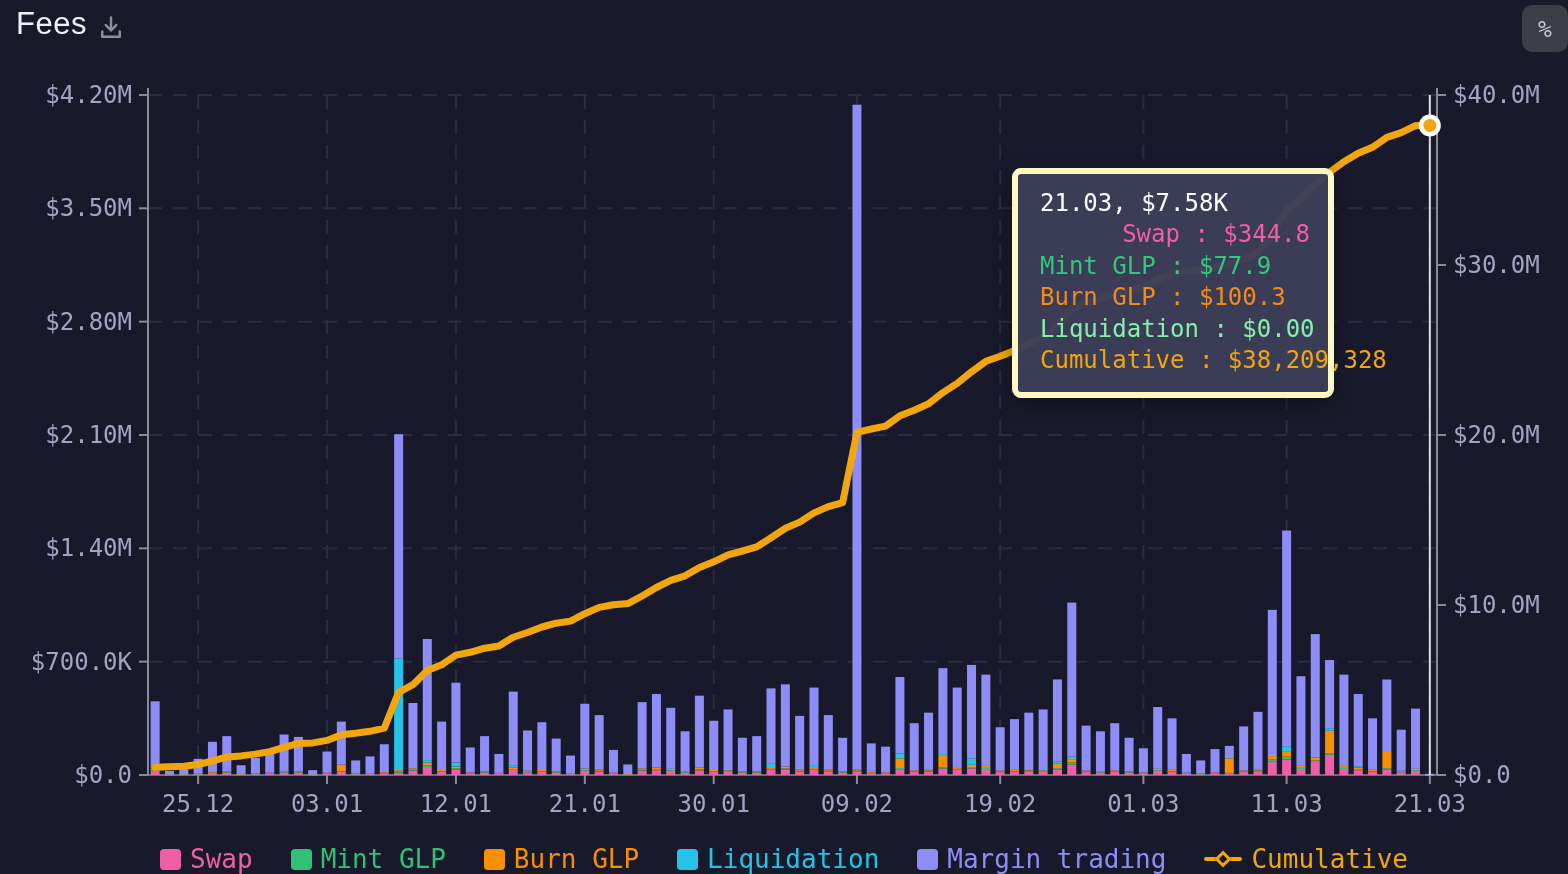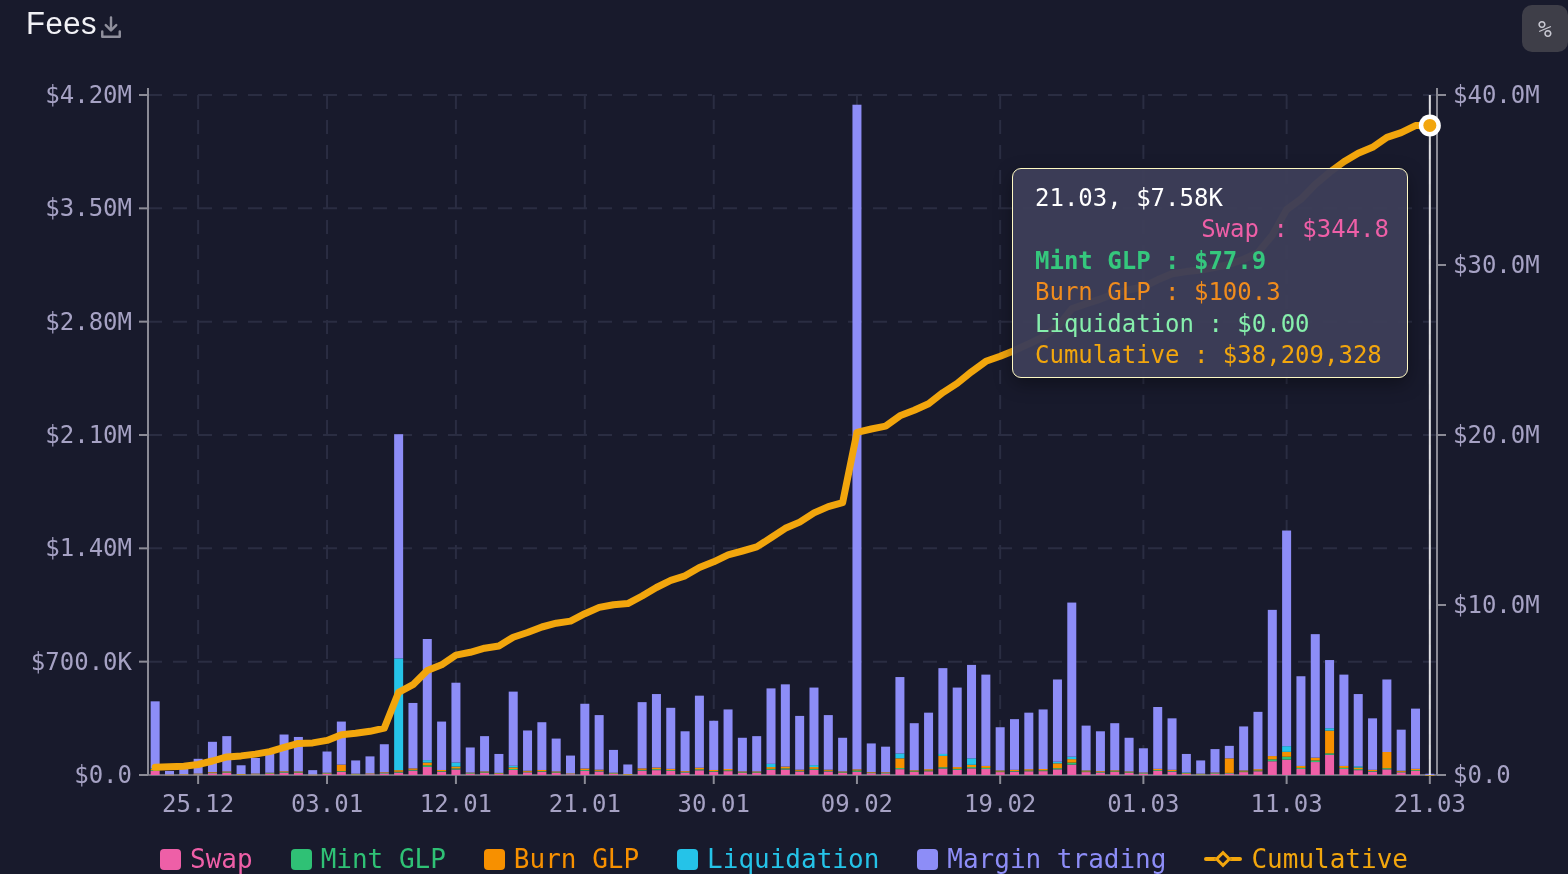--- a/index.html
+++ b/index.html
@@ -1,33 +1,33 @@
 <!DOCTYPE html>
 <html><head>
 <meta charset="utf-8">
 <style>
   * { margin:0; padding:0; box-sizing:border-box; }
   html,body { width:1568px; height:874px; overflow:hidden; }
   body { background:#181a2c; font-family:"DejaVu Sans Mono", monospace; position:relative; }
 
   .header { position:absolute; left:0; top:0; width:100%; height:56px; z-index:6; }
-  .title { position:absolute; left:26px; top:6px; font-family:"Liberation Sans", sans-serif;
+  .title { position:absolute; left:16px; top:6px; font-family:"Liberation Sans", sans-serif;
            font-size:31px; font-weight:500; color:#f1f1f6; letter-spacing:0.5px; }
   .dl-icon { position:absolute; left:97px; top:14px; width:28px; height:28px; cursor:pointer; }
   .pct-btn { position:absolute; right:0; top:5px; width:46px; height:47px; background:#3e3e48;
              border:none; border-radius:10px; color:#c8c8d2; font-size:23px;
              font-family:"DejaVu Sans Mono", monospace; cursor:pointer; }
 
   #chart-svg { position:absolute; left:0; top:0; z-index:1; }
 
   .axis-label { fill:#a6a2c4; font-size:24px; font-family:"DejaVu Sans Mono", monospace; }
 
-  .tooltip { position:absolute; left:1012px; top:168px; width:396px; z-index:5;
-             background:rgba(61,62,88,0.97); border:1px solid #fef9c3; border-radius:9px;
-             padding:13px 18px 5px 22px; box-shadow:0 6px 18px rgba(0,0,0,0.35); }
+  .tooltip { position:absolute; left:1012px; top:168px; width:322px; z-index:5;
+             background:rgba(61,62,88,0.97); border:6px solid #fef9c3; border-radius:9px;
+             padding:13px 18px 15px 22px; box-shadow:0 6px 18px rgba(0,0,0,0.35); }
   .tooltip-title { color:#ffffff; font-size:24px; line-height:32px; }
   .tooltip-row { font-size:24px; line-height:31.5px; white-space:nowrap; }
 
   .legend { position:absolute; left:0; top:836px; width:100%; height:36px; z-index:6;
             display:flex; justify-content:center; align-items:flex-end; gap:38px; }
   .legend-item { display:flex; align-items:center; gap:9px; cursor:pointer; }
   .legend-swatch { width:21px; height:21px; border-radius:4px; }
   .legend-label { font-size:26px; line-height:26px; }
   .legend-line-marker { position:relative; width:38px; height:21px; }
   .legend-line-marker .bar { position:absolute; left:0; top:8.5px; width:38px; height:4px; border-radius:2px; }
@@ -490,21 +490,21 @@
     <polyline points="155.2,767.3 169.5,766.8 183.8,766.2 198.1,764.5 212.4,761.0 226.8,756.9 241.1,755.9 255.4,754.1 269.7,751.6 284.1,747.4 298.4,743.4 312.7,742.9 327.0,740.4 341.4,734.8 355.7,733.3 370.0,731.3 384.3,728.1 398.6,692.3 413.0,684.7 427.3,670.5 441.6,664.8 455.9,655.1 470.3,652.3 484.6,648.2 498.9,646.0 513.2,637.2 527.5,632.5 541.9,627.0 556.2,623.2 570.5,621.1 584.8,613.7 599.2,607.4 613.5,604.7 627.8,603.6 642.1,596.0 656.4,587.5 670.8,580.4 685.1,575.8 699.4,567.5 713.7,561.8 728.1,554.9 742.4,551.0 756.7,546.9 771.0,537.8 785.3,528.3 799.7,522.1 814.0,512.9 828.3,506.6 842.6,502.7 857.0,432.3 871.3,429.0 885.6,426.1 899.9,415.8 914.2,410.3 928.6,403.8 942.9,392.6 957.2,383.4 971.5,371.8 985.9,361.3 1000.2,356.3 1014.5,350.4 1028.8,343.9 1043.1,337.0 1057.5,326.9 1071.8,308.8 1086.1,303.7 1100.4,299.1 1114.8,293.6 1129.1,289.7 1143.4,286.9 1157.7,279.8 1172.0,273.8 1186.4,271.6 1200.7,270.1 1215.0,267.4 1229.3,264.3 1243.7,259.2 1258.0,252.6 1272.3,235.2 1286.6,209.6 1300.9,199.2 1315.3,184.4 1329.6,172.3 1343.9,161.8 1358.2,153.3 1372.5,147.3 1386.9,137.3 1401.2,132.6 1415.5,125.6 1429.8,125.5" fill="none" stroke="#f2a60d" stroke-width="7" stroke-linejoin="round" stroke-linecap="round"></polyline>
     <line x1="1429.838888888889" y1="95" x2="1429.838888888889" y2="775" stroke="rgba(255,255,255,0.85)" stroke-width="2"></line>
     <circle cx="1429.838888888889" cy="125.4546499999999" r="11" fill="#ffffff"></circle>
     <circle cx="1429.838888888889" cy="125.4546499999999" r="6.5" fill="#f2a60d"></circle>
   </svg>
 
 <div class="tooltip">
   <div class="tooltip-title">21.03, $7.58K</div>
   <div id="tooltip-rows">
       <div class="tooltip-row" style="color: rgb(238, 95, 167); text-align: right;">Swap : $344.8</div>
-      <div class="tooltip-row" style="color: rgb(53, 199, 125); font-weight: bold;">Mint GLP : $77.9</div>
+      <div class="tooltip-row" style="color: rgb(53, 199, 125);">Mint GLP : $77.9</div>
       <div class="tooltip-row" style="color: rgb(240, 140, 29);">Burn GLP : $100.3</div>
       <div class="tooltip-row" style="color: #86efac;">Liquidation : $0.00</div>
       <div class="tooltip-row" style="color: rgb(242, 166, 13);">Cumulative : $38,209,328</div>
     </div>
 </div>
 
 <div class="legend" id="legend">
     <div class="legend-item">
       <span class="legend-swatch" style="background: rgb(238, 95, 167);"></span>
       <span class="legend-label" style="color: rgb(238, 95, 167);">Swap</span>

